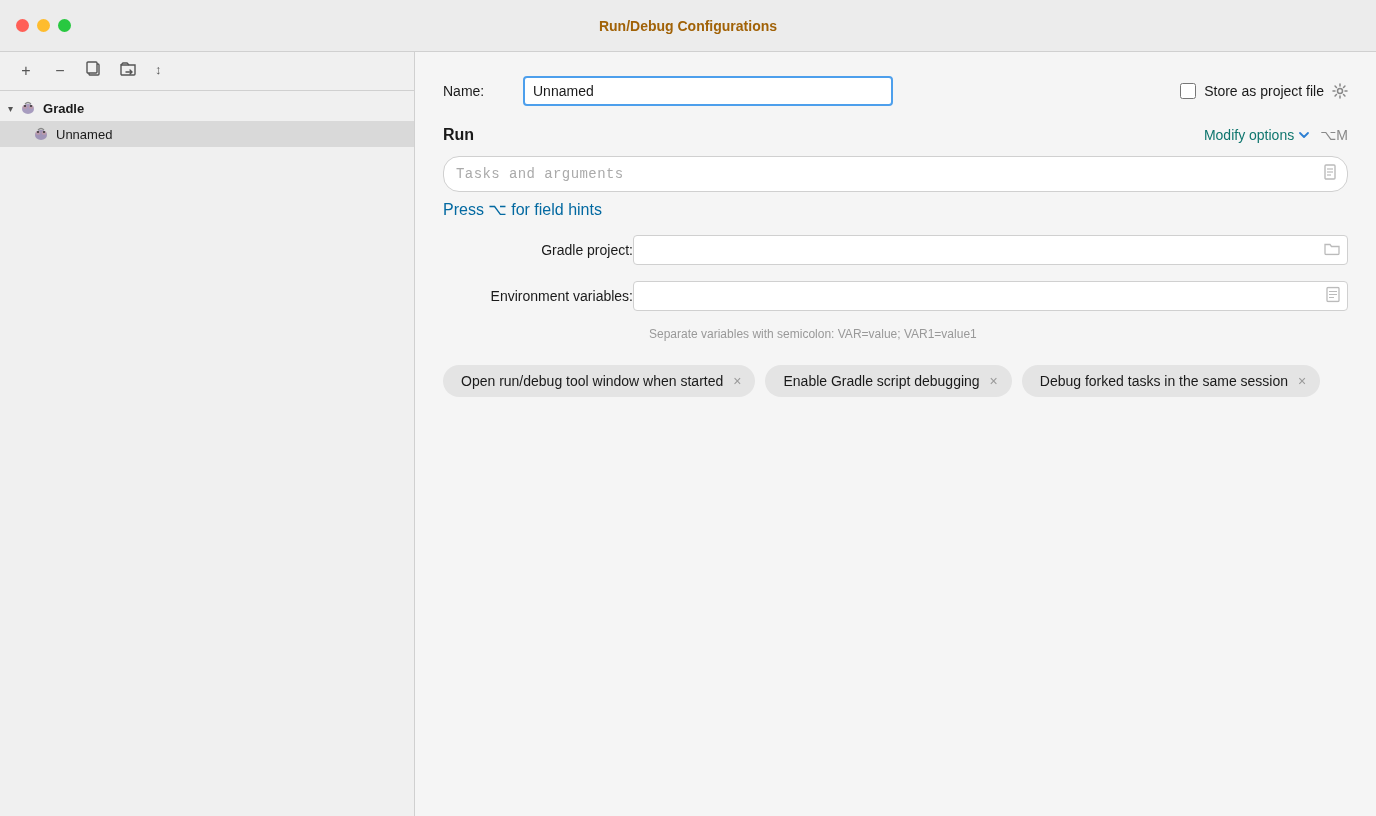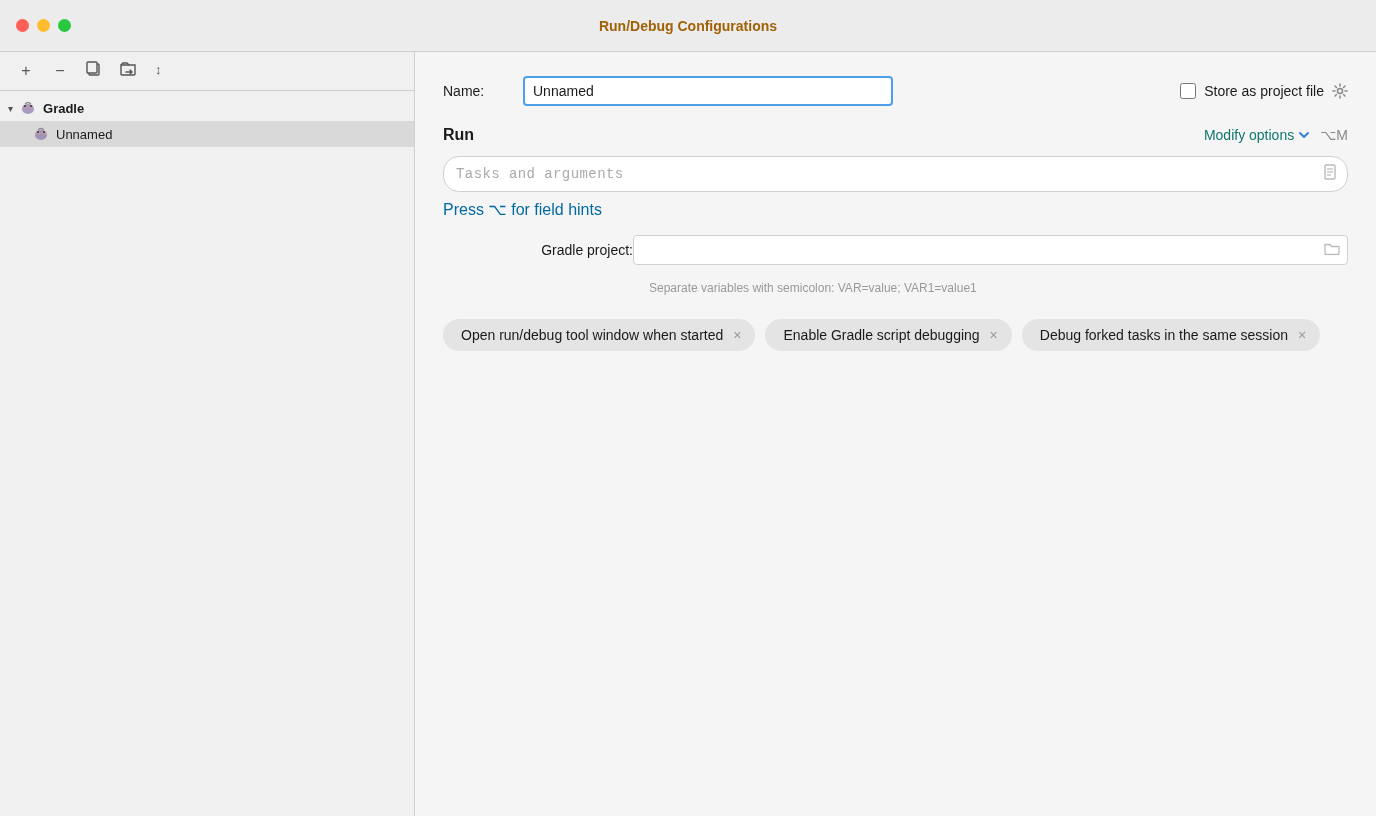--- a/index.html
+++ b/index.html
@@ -455,20 +455,34 @@
       <div class="form-input-wrapper">
         <input type="text" class="form-input" value="" style="">
         <span class="form-input-icon">
           <svg width="16" height="14" viewBox="0 0 16 14" fill="none">
             <path d="M1 3h5l1.5 2H15v7a1 1 0 01-1 1H2a1 1 0 01-1-1V3z" stroke="#bbb" stroke-width="1.3" fill="none"></path>
           </svg>
         </span>
       </div>
     </div>
 
+    <div class="form-row">
+      <span class="form-label">Environment variables:</span>
+      <div class="form-input-wrapper">
+        <input type="text" class="form-input" value="" style="">
+        <span class="form-input-icon">
+          <svg width="14" height="16" viewBox="0 0 14 16" fill="none">
+            <rect x="1" y="1" width="12" height="14" rx="1" stroke="#bbb" stroke-width="1.3" fill="none"></rect>
+            <line x1="3" y1="5" x2="11" y2="5" stroke="#bbb" stroke-width="1.1"></line>
+            <line x1="3" y1="8" x2="11" y2="8" stroke="#bbb" stroke-width="1.1"></line>
+            <line x1="3" y1="11" x2="8" y2="11" stroke="#bbb" stroke-width="1.1"></line>
+          </svg>
+        </span>
+      </div>
+    </div>
     <div class="env-hint">Separate variables with semicolon: VAR=value; VAR1=value1</div>
 
     <div class="tags-section">
       <div class="tag-pill">
         <span>Open run/debug tool window when started</span>
         <button class="tag-close">×</button>
       </div>
       <div class="tag-pill">
         <span>Enable Gradle script debugging</span>
         <button class="tag-close">×</button>

